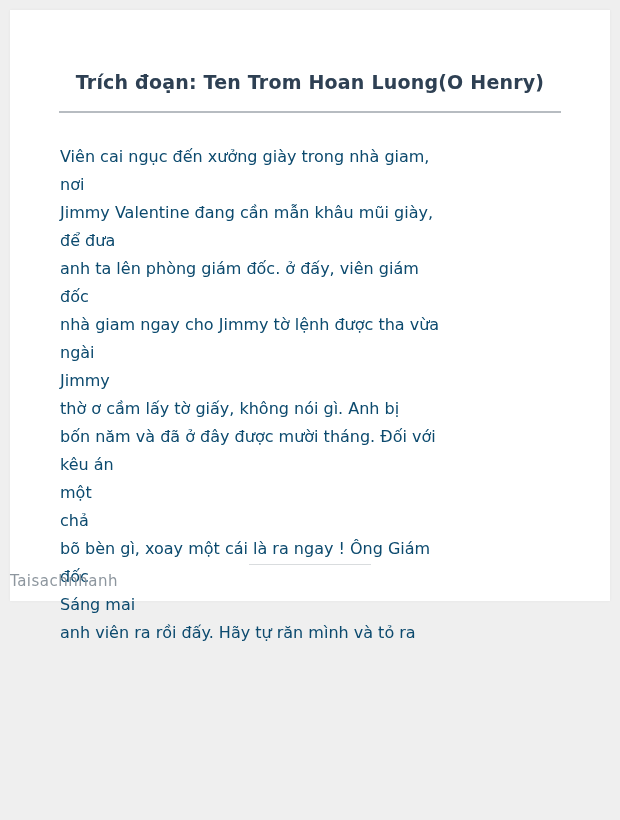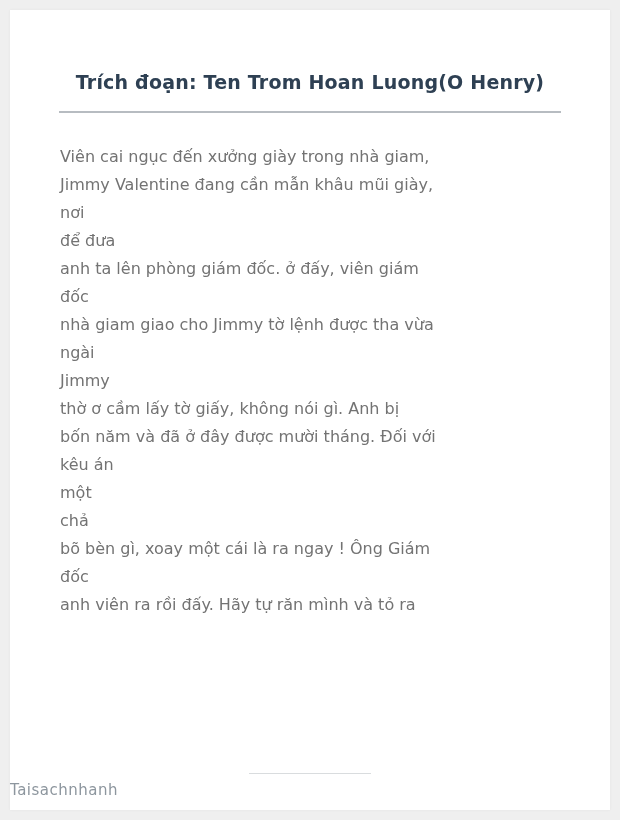--- a/index.html
+++ b/index.html
@@ -12,21 +12,21 @@
       background: #efefef;
       font-family: "DejaVu Sans", "Liberation Sans", sans-serif;
       position: relative;
       overflow: hidden;
     }
     .page {
       position: absolute;
       left: 10px;
       top: 10px;
       width: 600px;
-      height: 800px;
+      height: 591px;
       background: #ffffff;
       box-shadow: 0 0 3px rgba(0,0,0,0.05);
       box-sizing: border-box;
     }
     .title {
       margin: 0;
       padding-top: 61px;
       text-align: center;
       color: #2e4053;
       font-size: 19px;
@@ -35,21 +35,21 @@
     }
     .title-divider {
       width: 502px;
       margin: 18px auto 0 auto;
       border: none;
       border-top: 2px solid #b7bcc1;
       height: 0;
     }
     .excerpt-body {
       margin: 30px 40px 0 50px;
-      color: #737373;
+      color: #0c4a6e;
       font-size: 16px;
       line-height: 28px;
     }
     .excerpt-body p {
       margin: 0;
       padding: 0;
     }
     .footer {
       position: absolute;
       left: 0;
@@ -73,35 +73,36 @@
 <body>
 
 <div class="page">
 
   <h1 class="title">Trích đoạn: Ten Trom Hoan Luong(O Henry)</h1>
 
   <hr class="title-divider">
 
   <div class="excerpt-body">
     <p>Viên cai ngục đến xưởng giày trong nhà giam,</p>
+    <p>nơi</p>
     <p>Jimmy Valentine đang cần mẫn khâu mũi giày,</p>
-    <p>nơi</p>
     <p>để đưa</p>
     <p>anh ta lên phòng giám đốc. ở đấy, viên giám</p>
     <p>đốc</p>
-    <p>nhà giam giao cho Jimmy tờ lệnh được tha vừa</p>
+    <p>nhà giam ngay cho Jimmy tờ lệnh được tha vừa</p>
     <p>ngài</p>
     <p>Jimmy</p>
     <p>thờ ơ cầm lấy tờ giấy, không nói gì. Anh bị</p>
     <p>bốn năm và đã ở đây được mười tháng. Đối với</p>
     <p>kêu án</p>
     <p>một</p>
     <p>chả</p>
     <p>bõ bèn gì, xoay một cái là ra ngay ! Ông Giám</p>
     <p>đốc</p>
+    <p>Sáng mai</p>
     <p>anh viên ra rồi đấy. Hãy tự răn mình và tỏ ra</p>
   </div>
 
   <div class="footer">
     <hr class="footer-divider">
     <span class="footer-brand">Taisachnhanh</span>
   </div>
 
 </div>
 

